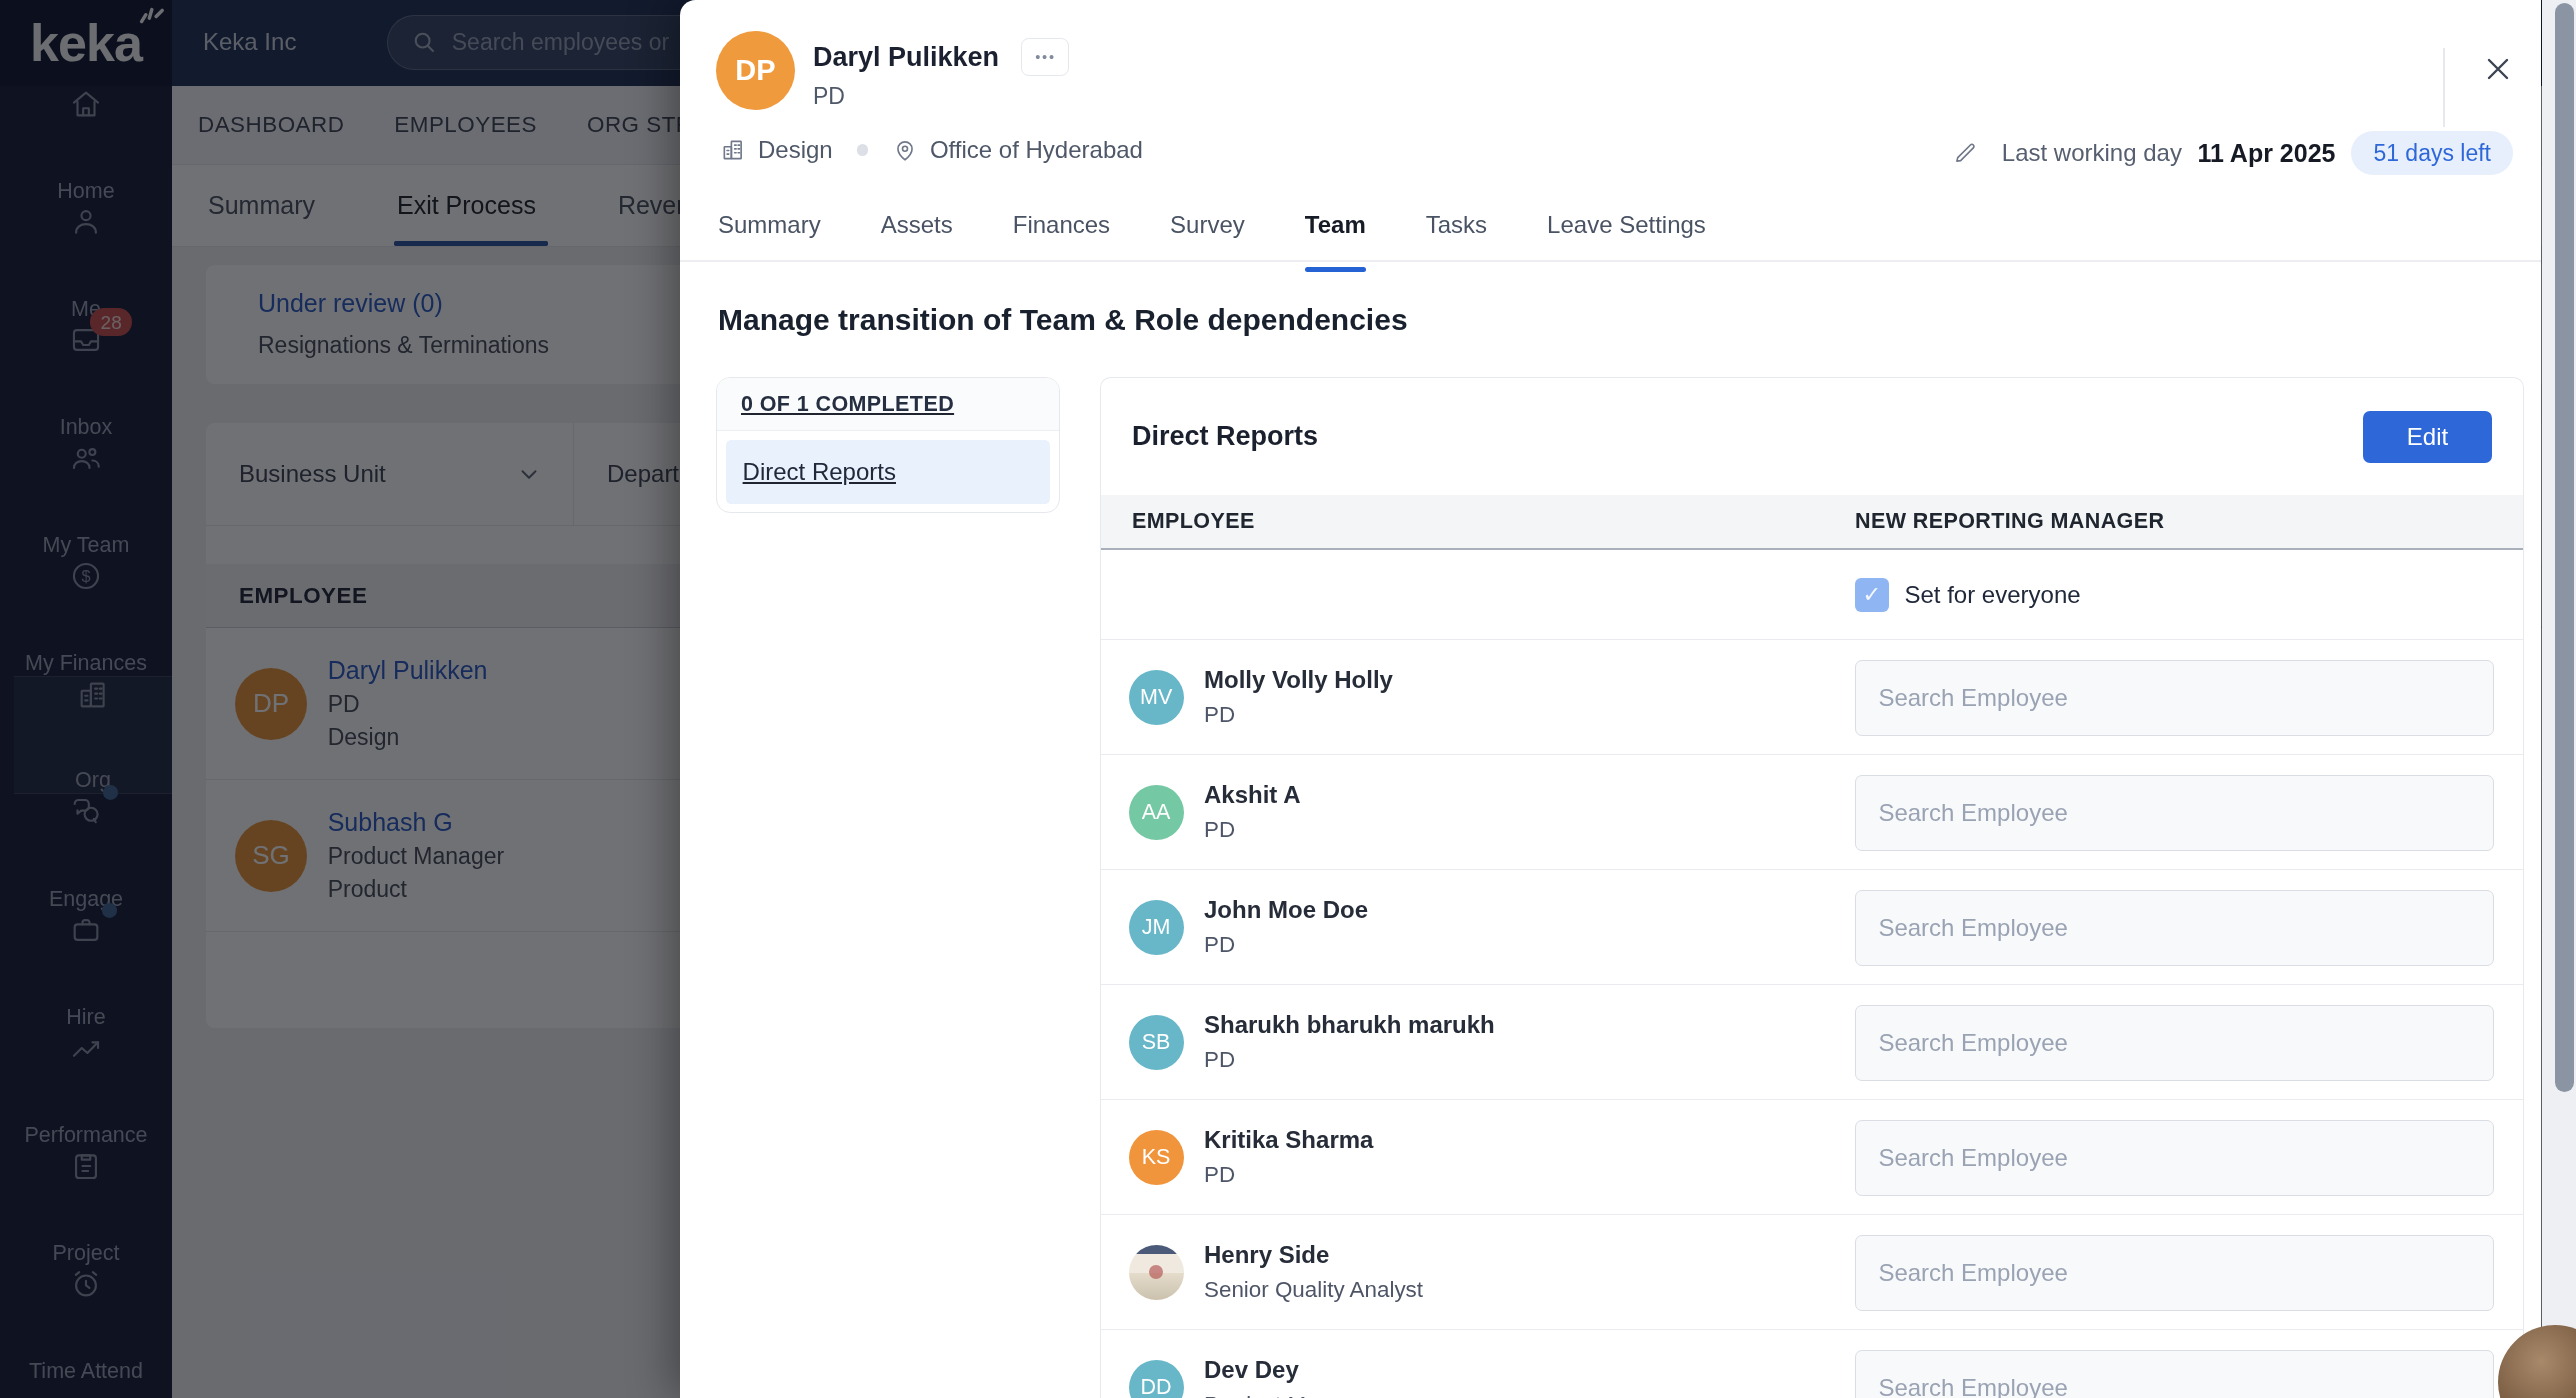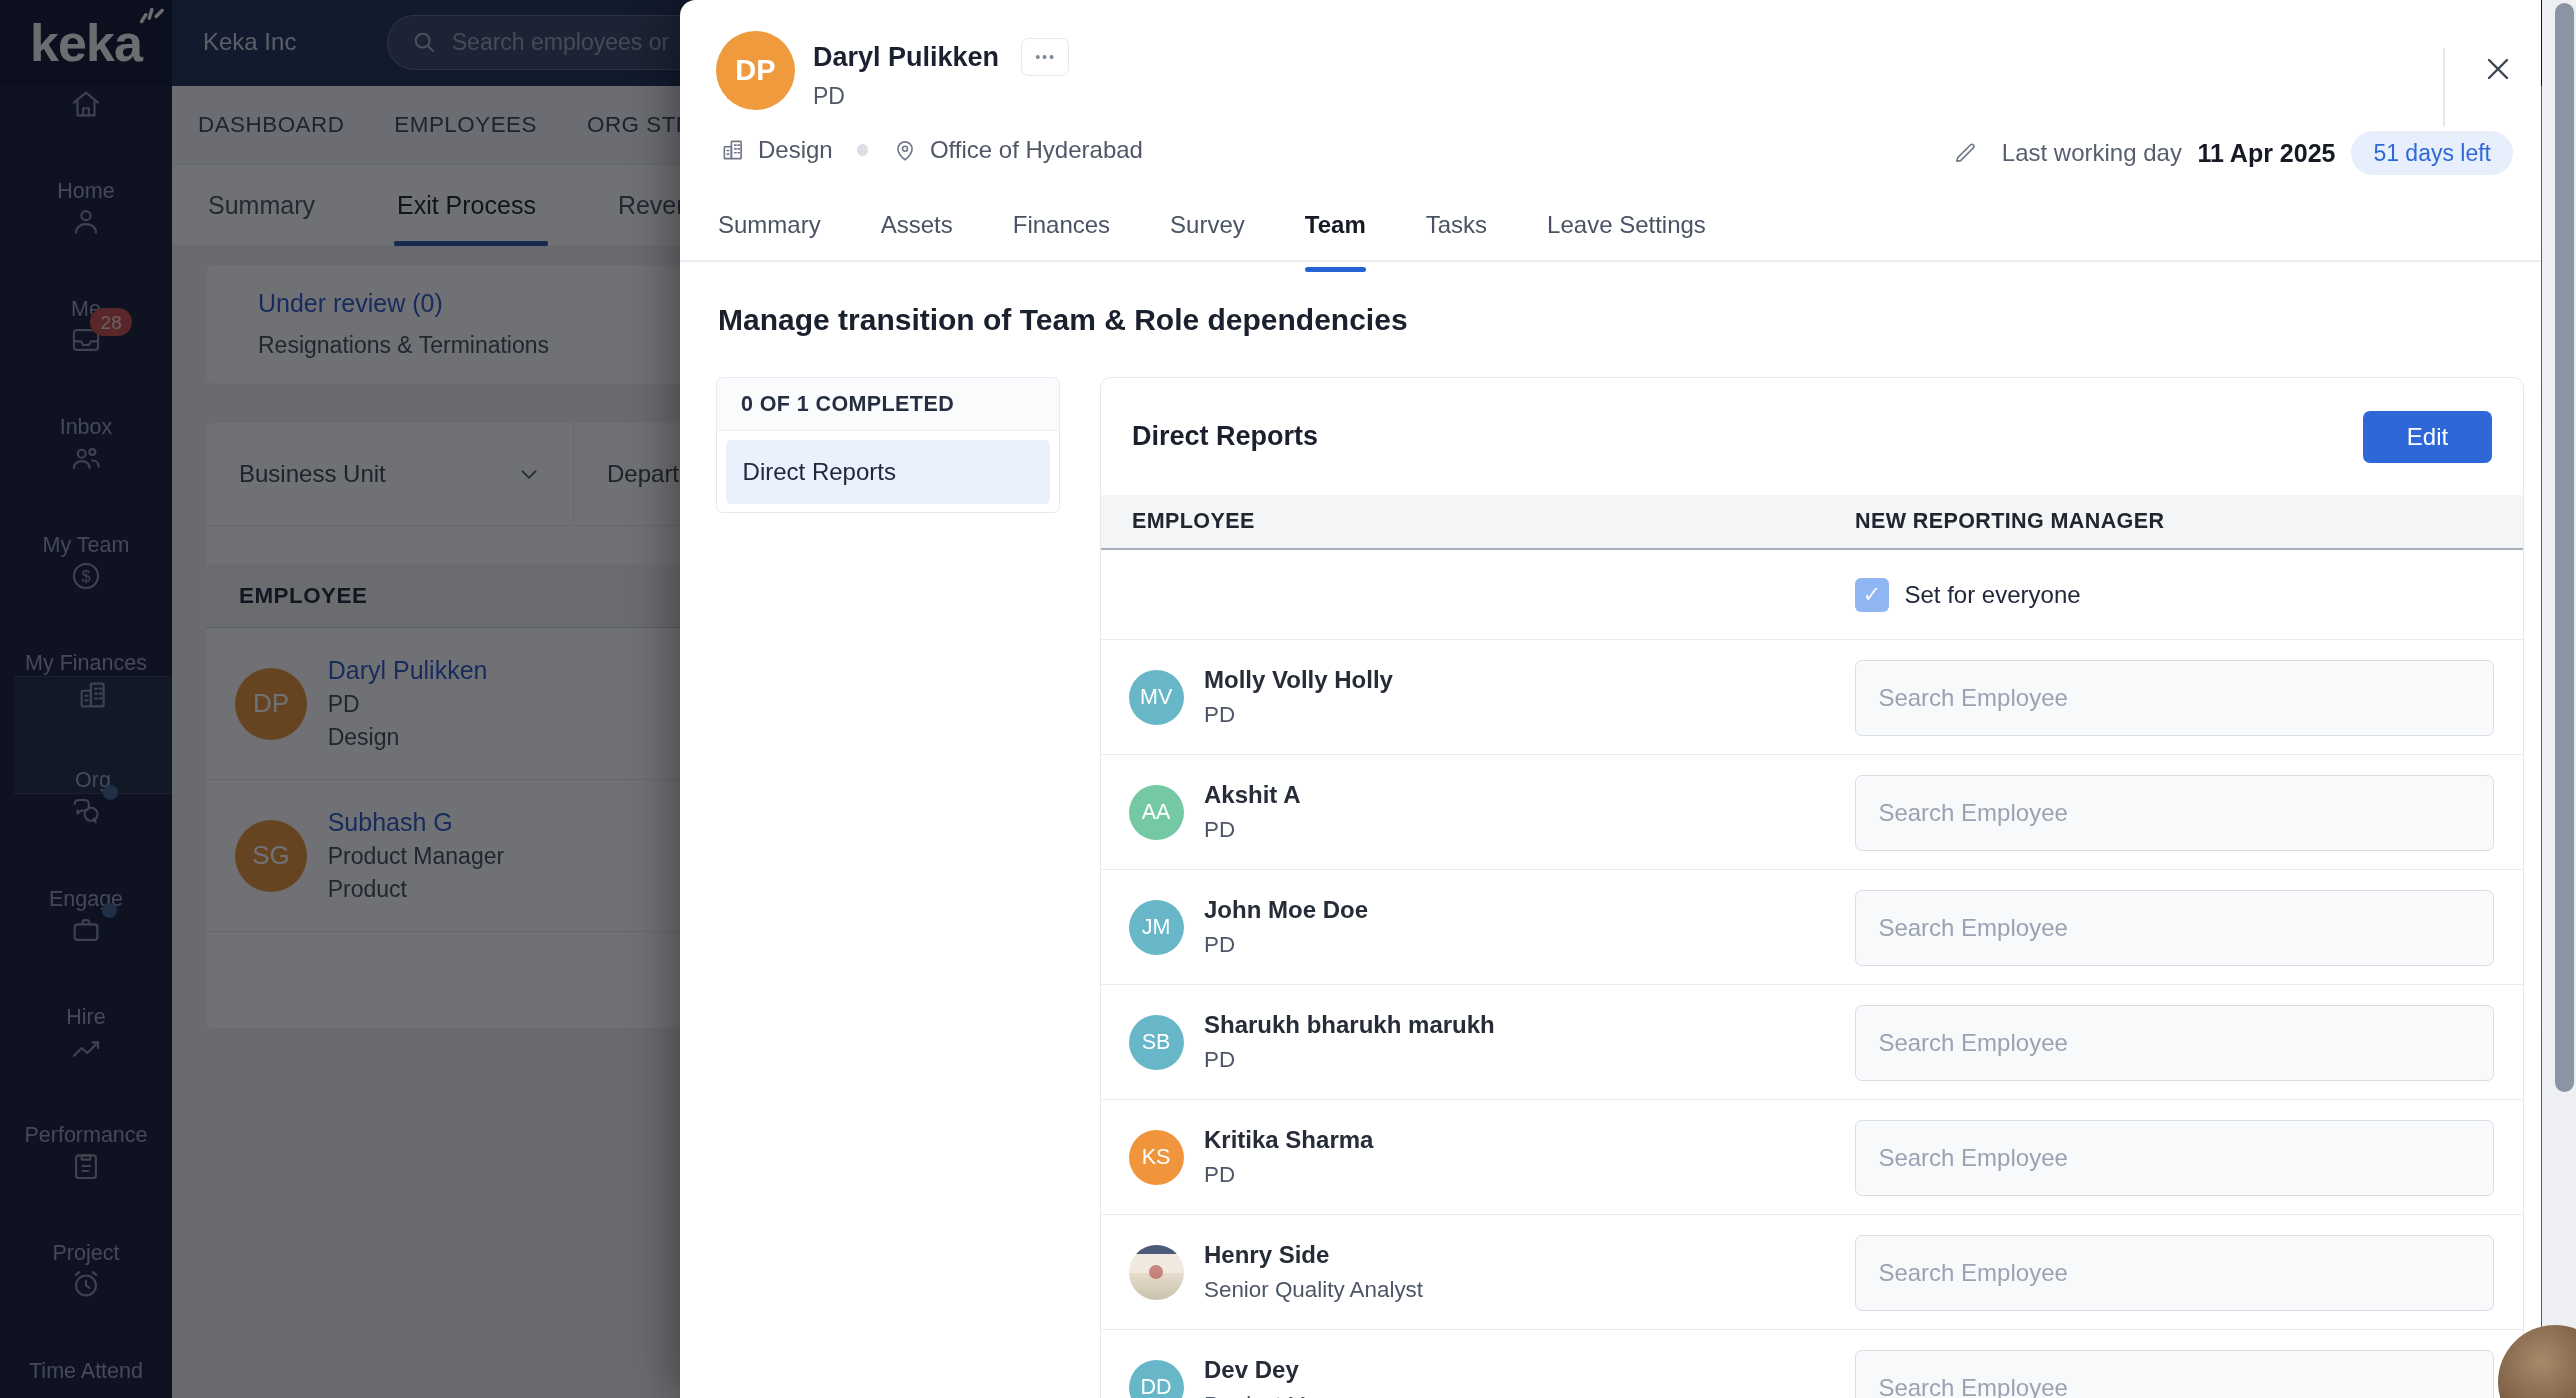--- a/index.html
+++ b/index.html
@@ -79,21 +79,21 @@
   .close-btn { position:absolute; top:45px; right:19px; width:48px; height:48px; display:flex; align-items:center; justify-content:center; color:#3c4353; cursor:pointer; }
 
   .m-tabs { position:absolute; left:38px; top:211px; display:flex; gap:60px; height:49px; }
   .m-tab { font-size:24px; color:#4a5364; position:relative; white-space:nowrap; cursor:pointer; }
   .m-tab.active { color:#161b26; font-weight:600; }
   .m-tab.active::after { content:""; position:absolute; left:0; right:0; bottom:-12px; height:5.2px; border-radius:2.6px; background:#2563d4; }
   .m-tabs-divider { position:absolute; left:0; top:260px; width:100%; height:1.7px; background:#eceef2; }
 
   .m-heading { position:absolute; left:38px; top:303px; font-size:30px; font-weight:600; color:#19202e; }
 
-  .steps-card { position:absolute; left:36px; top:377px; width:344px; border:1.3px solid #e5e8ed; border-radius:7px; background:#fff; overflow:hidden; }
+  .steps-card { position:absolute; left:36px; top:377px; width:344px; border:1.3px solid #e5e8ed; border-radius:14px; background:#fff; overflow:hidden;text-decoration:underline; }
   .steps-head { height:53px; line-height:53px; padding-left:24px; font-size:21.5px; font-weight:600; letter-spacing:0.4px; color:#262e41; background:#fafbfc; border-bottom:1.3px solid #eceef2; }
   .steps-body { padding:8.6px; }
   .step-item { height:64px; background:#e9f1fc; border-radius:5.2px; display:flex; align-items:center; padding-left:17px; font-size:24px; color:#20283a; cursor:pointer; }
 
   .panel-card { position:absolute; left:420px; top:377px; width:1424px; height:1021px; background:#fff; border:1.3px solid #e6e9ee; border-bottom:none; border-radius:10.3px 10.3px 0 0; overflow:hidden; }
   .panel-title-row { height:117px; display:flex; align-items:center; justify-content:space-between; padding:0 31px; }
   .panel-title { font-size:27px; font-weight:600; color:#1a202e; }
   .edit-btn { width:129px; height:52px; background:#2e68d8; border:none; border-radius:6.9px; color:#ffffff; font-size:24px; font-weight:500; font-family:inherit; cursor:pointer; }
   .panel-head { height:55px; background:#f3f5f7; border-bottom:2.6px solid #a9b0bc; display:flex; align-items:center; font-size:21.5px; font-weight:600; letter-spacing:0.4px; color:#20262f; }
   .col-emp { padding-left:31px; width:754px; }

